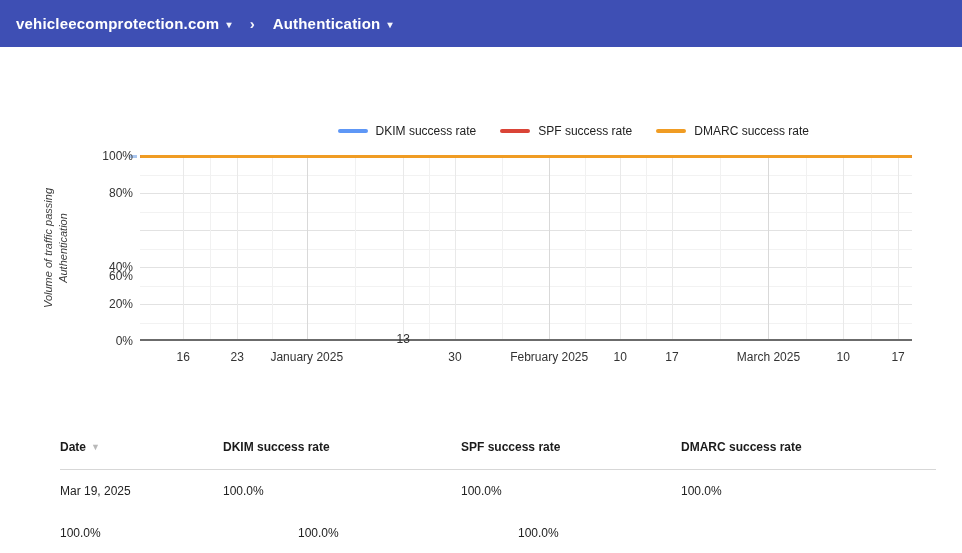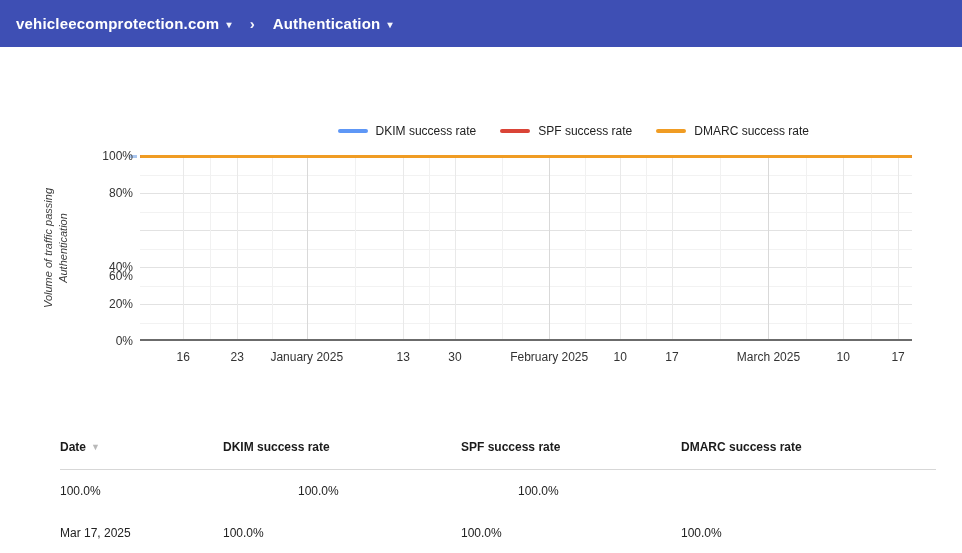--- a/index.html
+++ b/index.html
@@ -133,21 +133,21 @@
       <div class="gl-v" style="left: 730.698px; background: rgb(241, 241, 241);"></div>
       <div class="gl-v" style="left: 758.104px; background: rgb(233, 233, 233);"></div>
       <div class="series-line" style="top: -1.5px; background: rgb(94, 151, 246);"></div>
       <div class="series-line" style="top: -1.5px; background: rgb(218, 68, 55);"></div>
       <div class="series-line" style="top: -1.5px; background: rgb(240, 156, 35);"></div>
     </div>
   <div id="xLabels">
       <div class="x-tick-label" style="left: 183.232px; top: 350px;">16</div>
       <div class="x-tick-label" style="left: 237.272px; top: 350px;">23</div>
       <div class="x-tick-label" style="left: 306.752px; top: 350px;">January 2025</div>
-      <div class="x-tick-label" style="left: 403.252px; top: 350px;">13</div>
+      <div class="x-tick-label" style="left: 403.252px; top: 332px;">13</div>
       <div class="x-tick-label" style="left: 454.976px; top: 350px;">30</div>
       <div class="x-tick-label" style="left: 549.16px; top: 350px;">February 2025</div>
       <div class="x-tick-label" style="left: 620.184px; top: 350px;">10</div>
       <div class="x-tick-label" style="left: 671.908px; top: 350px;">17</div>
       <div class="x-tick-label" style="left: 768.408px; top: 350px;">March 2025</div>
       <div class="x-tick-label" style="left: 843.292px; top: 350px;">10</div>
       <div class="x-tick-label" style="left: 898.104px; top: 350px;">17</div>
     </div>
 
   <div id="table">
@@ -161,26 +161,26 @@
         </div>
         <div class="t-hcell" style="width: 220px;">
           <span>SPF success rate</span>
         </div>
         <div class="t-hcell" style="width: 255px;">
           <span>DMARC success rate</span>
         </div>
       </div>
     <div id="tBody">
         <div class="t-row">
+          <div class="t-cell" style="width: 163px;">Mar 19, 2025</div>
           <div class="t-cell" style="width: 238px;">100.0%</div>
           <div class="t-cell" style="width: 220px;">100.0%</div>
           <div class="t-cell" style="width: 255px;">100.0%</div>
         </div>
         <div class="t-row">
-          <div class="t-cell" style="width: 163px;">Mar 17, 2025</div>
           <div class="t-cell" style="width: 238px;">100.0%</div>
           <div class="t-cell" style="width: 220px;">100.0%</div>
           <div class="t-cell" style="width: 255px;">100.0%</div>
         </div>
       </div>
   </div>
 
 </div>
 
 </body></html>

